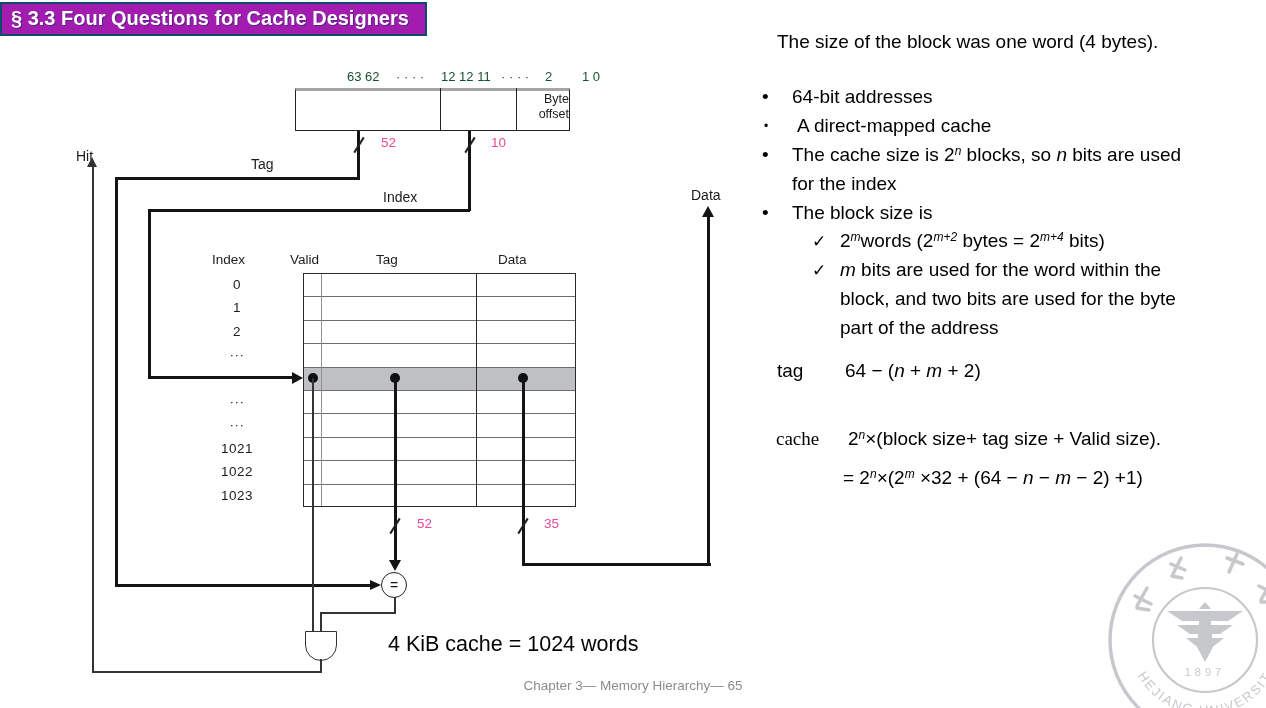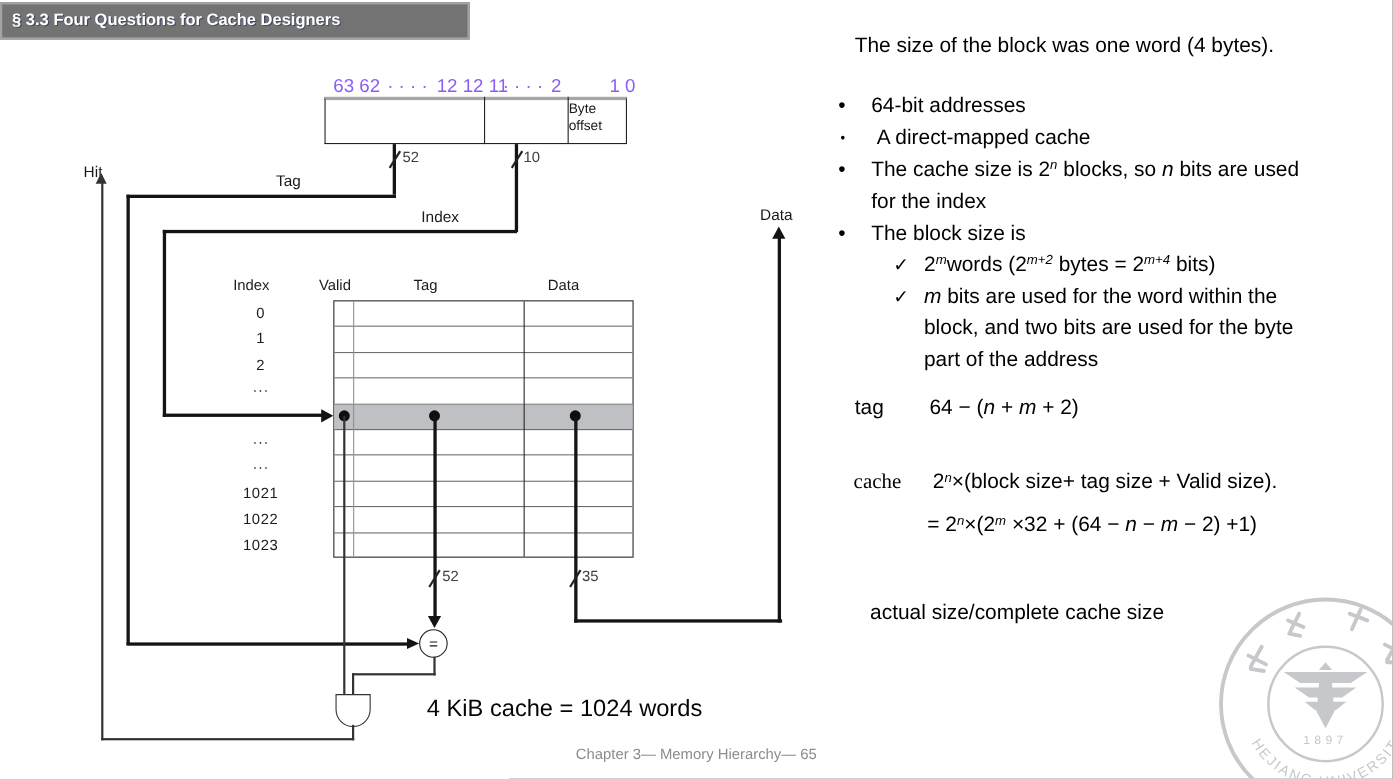--- a/index.html
+++ b/index.html
@@ -1,39 +1,39 @@
 <!DOCTYPE html>
 <html><head>
 <meta charset="utf-8">
 <style>
   html,body{margin:0;padding:0;background:#888;}
   .slide{position:relative;width:1266px;height:708px;background:#fff;overflow:hidden;
          font-family:"Liberation Sans","DejaVu Sans",sans-serif;color:#111;}
   
-  .title-bar{position:absolute;left:0;top:2px;width:427px;height:34px;background:#737373;
-             border:2px solid #a3a3a3;box-sizing:border-box;color:#fff;font-size:15px;
+  .title-bar{position:absolute;left:0;top:2px;width:427px;height:34px;background:#a21caf;
+             border:2px solid #0c4a6e;box-sizing:border-box;color:#fff;font-size:20px;
              font-weight:bold;line-height:29px;padding-left:9px;white-space:nowrap;
              text-shadow:1px 1px 0 rgba(20,40,90,.55);}
   
-  .lbl{position:absolute;font-size:17px;color:#8b5cf6;white-space:nowrap;}
+  .lbl{position:absolute;font-size:13px;color:#14532d;white-space:nowrap;margin-left:44px;}
   .dlb{position:absolute;font-size:14px;color:#1a1a1a;white-space:nowrap;}
-  .wl{position:absolute;font-size:13.5px;color:#404040;white-space:nowrap;}
+  .wl{position:absolute;font-size:13.5px;color:#ec4899;white-space:nowrap;margin-left:15px;}
   .ln{position:absolute;background:#141414;}
   .tn{position:absolute;background:#333;}
   .v{position:absolute;width:1.3px;background:#222;}
   .slash{position:absolute;width:18px;height:2px;background:#222;transform:rotate(-58deg);}
   .arr{position:absolute;width:0;height:0;border-style:solid;}
   .arr.r{border-width:5.5px 0 5.5px 11px;border-color:transparent transparent transparent #141414;}
   .arr.d{border-width:11px 6px 0 6px;border-color:#141414 transparent transparent transparent;}
   .arr.u{border-width:0 6px 11px 6px;border-color:transparent transparent #141414 transparent;}
   .dot{position:absolute;width:10px;height:10px;border-radius:50%;background:#0e0e0e;}
   .addr-box{position:absolute;left:295px;top:88px;width:275px;height:43px;box-sizing:border-box;
             border:1.3px solid #222;border-top:3px solid #a6a6a6;}
   .byteoff{position:absolute;left:517px;top:92px;width:52px;font-size:12.5px;line-height:14.5px;
-           text-align:left;color:#1b1b1b;}
+           text-align:right;color:#1b1b1b;}
   .cmp{position:absolute;left:381px;top:572px;width:26px;height:26px;border:1.6px solid #222;
        border-radius:50%;background:#fff;text-align:center;line-height:24px;font-size:14px;box-sizing:border-box;}
   .gate{position:absolute;left:305px;top:631px;width:32px;height:30px;border:1.7px solid #333;
         border-radius:0 0 17px 17px;background:#fff;box-sizing:border-box;}
   
   .ctable{position:absolute;left:303px;top:273px;width:273px;height:234px;border:1.3px solid #2a2a2a;box-sizing:border-box;}
   .trowc{position:absolute;left:0;top:0;right:0;bottom:0;}
   .trow{position:absolute;left:0;width:100%;height:23.4px;border-bottom:1px solid #6e6e6e;box-sizing:border-box;}
   .trow:last-child{border-bottom:none;}
   .trow.hl{background:#bfc0c4;}
@@ -62,21 +62,21 @@
 
   <div class="title-bar">
     <span>§ 3.3 Four Questions for Cache Designers</span>
   </div>
 
   <span class="lbl" style="left:303px;top:69px">63 62</span>
   <span class="lbl" style="left:352px;top:69px">· · · ·</span>
   <span class="lbl" style="left:397px;top:69px">12 12 11</span>
   <span class="lbl" style="left:457px;top:69px">· · · ·</span>
   <span class="lbl" style="left:501px;top:69px">2</span>
-  <span class="lbl" style="left:554px;top:69px">1 0</span>
+  <span class="lbl" style="left:538px;top:69px">1 0</span>
 
   <div class="addr-box"></div>
   <div class="v" style="left:440px;top:88px;height:43px"></div>
   <div class="v" style="left:516px;top:88px;height:43px"></div>
   <div class="byteoff">Byte offset</div>
 
   <div class="ln" style="left:356.5px;top:131px;width:3px;height:46px"></div>
   <div class="ln" style="left:115px;top:177px;width:244.5px;height:3px"></div>
   <div class="ln" style="left:115px;top:177px;width:3px;height:409px"></div>
   <div class="ln" style="left:115px;top:583.5px;width:256px;height:3px"></div>
@@ -186,21 +186,20 @@
   </div>
   <div class="nline" style="left:840px;top:317px">part of the address</div>
 
   <div class="nline" style="left:777px;top:360px">
     <span class="flab tag">tag</span><span>64 − (<i>n</i> + <i>m</i> + 2)</span>
   </div>
   <div class="nline" style="left:776px;top:428px">
     <span class="flab cache">cache</span><span>2<span class="isup">n</span>×(block size+ tag size + Valid size).</span>
   </div>
   <div class="nline" style="left:843px;top:467px">= 2<span class="isup">n</span>×(2<span class="isup">m</span> ×32 + (64 − <i>n</i> − <i>m</i> − 2) +1)</div>
-  <div class="nline" style="left:791px;top:547px">actual size/complete cache size</div>
 
   <svg style="position:absolute;left:1107px;top:542px" width="200" height="200" viewBox="0 0 200 200">
     <circle cx="98" cy="98" r="95" fill="none" stroke="#c7c8cc" stroke-width="3.5"></circle>
     <circle cx="98" cy="98" r="52" fill="none" stroke="#c7c8cc" stroke-width="2.2"></circle>
     <g fill="#c7c8cc">
       <path d="M98,60 l6,7 -12,0 z"></path>
       <path d="M60,69 h76 l-15,10 h-46 z"></path>
       <path d="M70,83 h56 l-13,9 h-30 z"></path>
       <path d="M79,96 h38 l-10,8 h-18 z"></path>
       <path d="M93,69 h10 l3,36 -8,15 -8,-15 z"></path>

